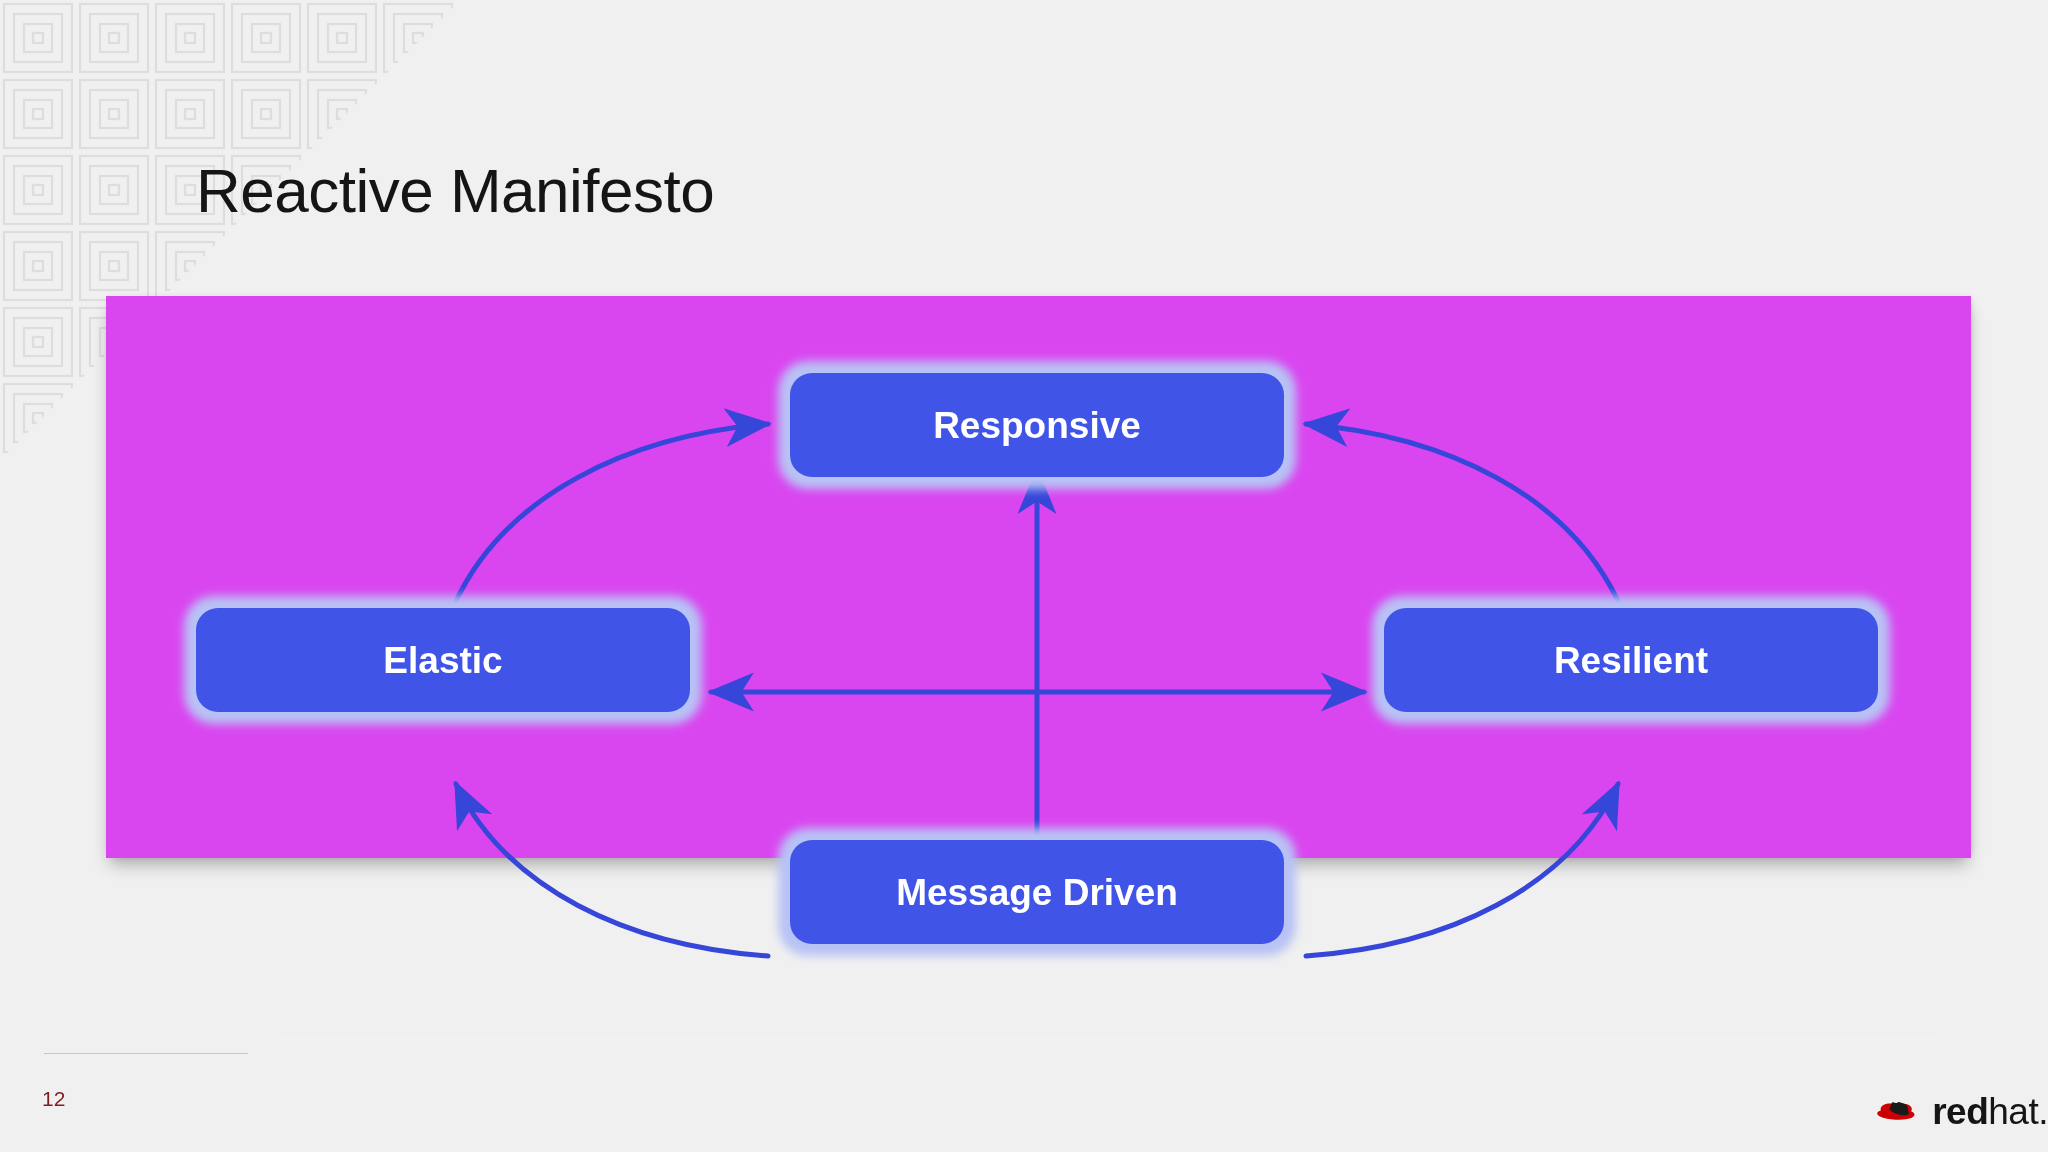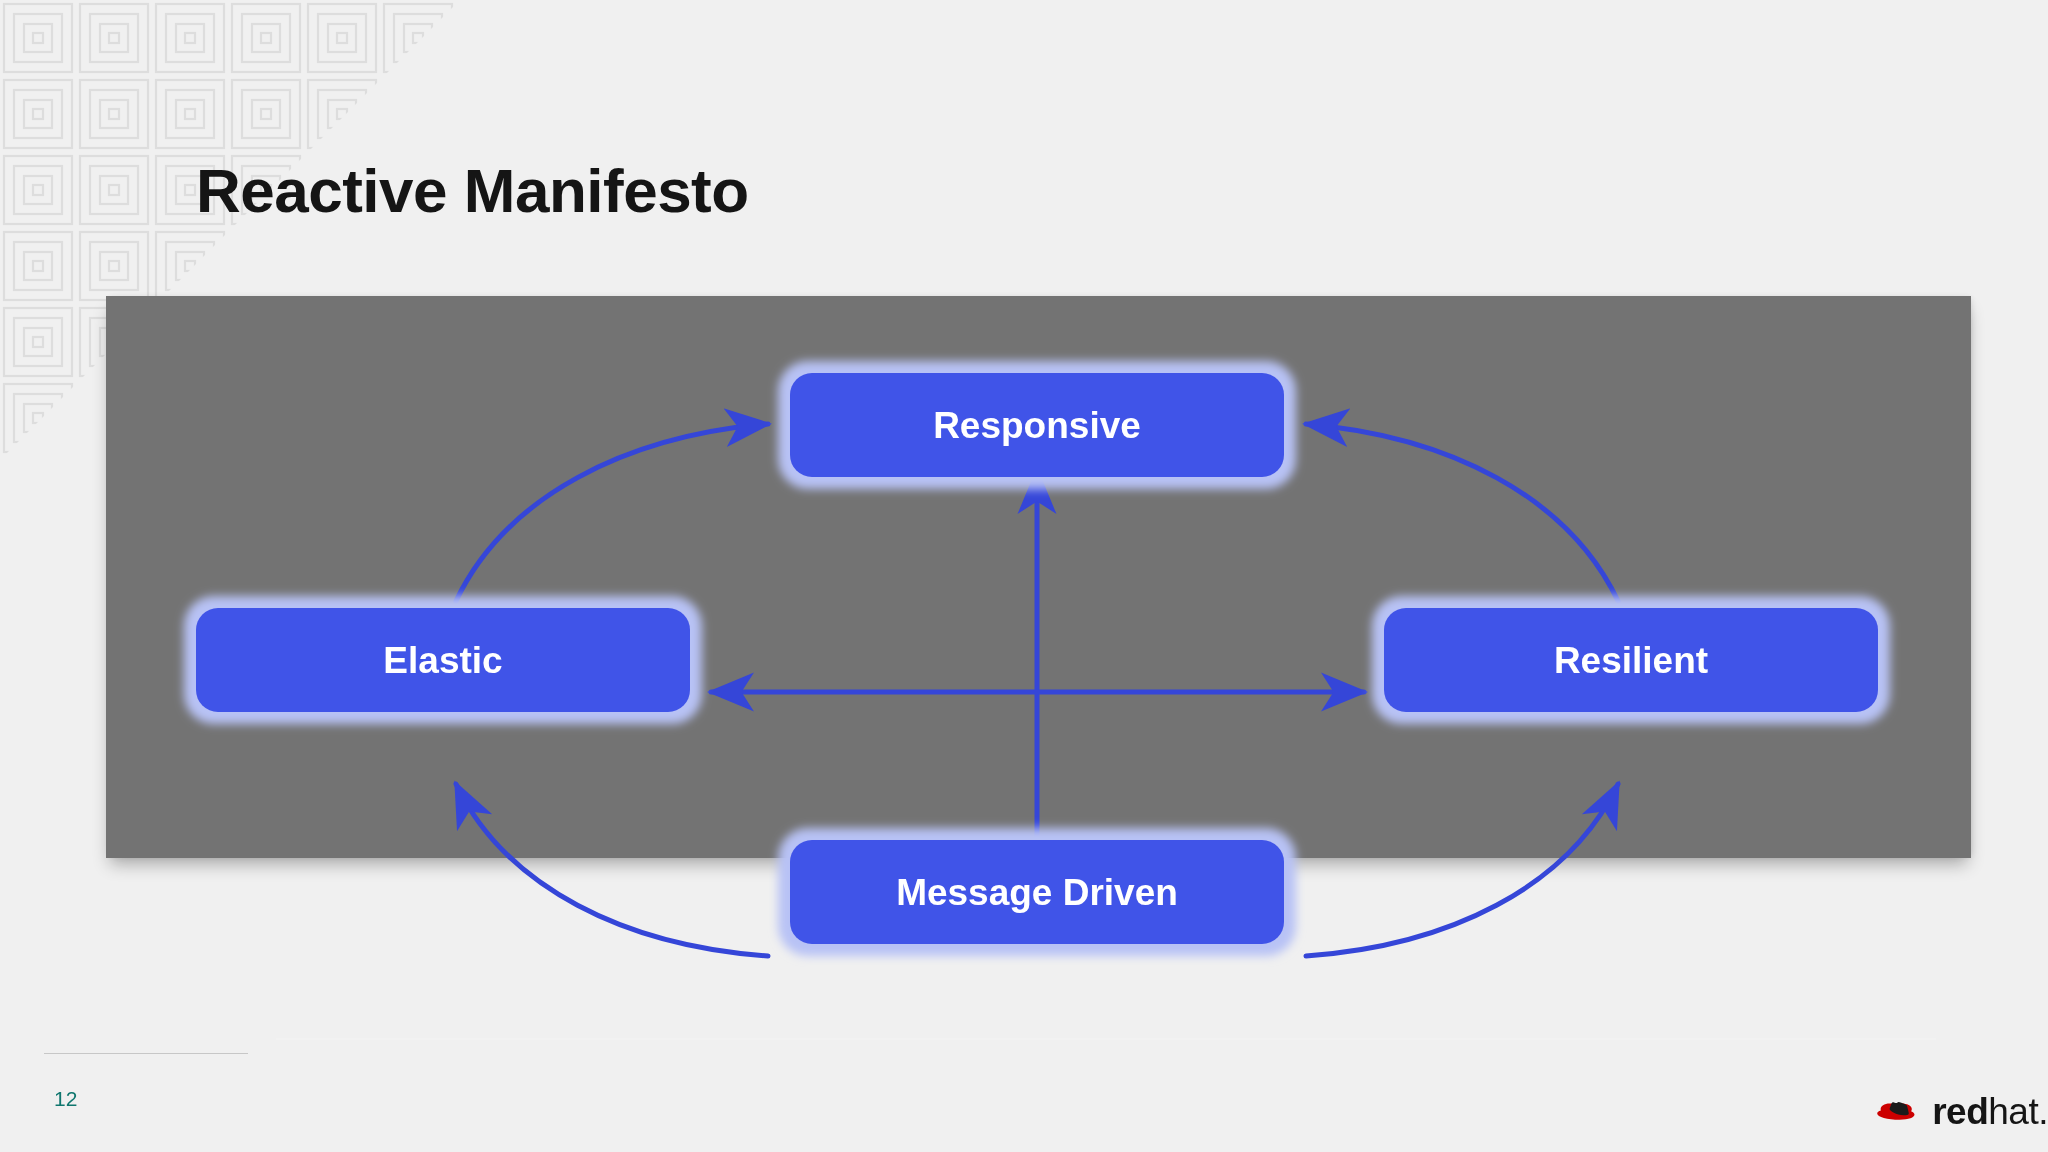--- a/index.html
+++ b/index.html
@@ -36,40 +36,40 @@
   }
   #corner-pattern svg { display: block; }
 
   
   #content-panel {
     position: absolute;
     left: 106px;
     top: 296px;
     width: 1865px;
     height: 562px;
-    background: #737373;
+    background: #d946ef;
     box-shadow: 0 10px 16px -4px rgba(0,0,0,0.30),
                 2px 0 6px -2px rgba(0,0,0,0.12);
   }
   #diagram-svg {
     position: absolute;
     left: 0;
     top: 0;
     width: 1865px;
     height: 790px;
     display: block;
   }
 
   
   #page-title {
     position: absolute;
     left: 196px;
     top: 160px;
     font-size: 62px;
-    font-weight: 700;
+    font-weight: 400;
     color: #151515;
     letter-spacing: -0.5px;
     white-space: nowrap;
     line-height: 1;
   }
 
   
   #footer-rule {
     position: absolute;
     left: 44px;
@@ -77,23 +77,22 @@
     width: 204px;
     height: 1px;
     background: #c7c7c7;
   }
   #page-number {
     position: absolute;
     left: 42px;
     top: 1088px;
     font-size: 21px;
     font-weight: 400;
-    color: #0f766e;
+    color: #7f1d1d;
     line-height: 1;
-    margin-left: 12px;
   }
 
   
   #brand-logo {
     position: absolute;
     left: 1872px;
     top: 1093px;
     width: 176px;
     height: 52px;
     display: flex;

